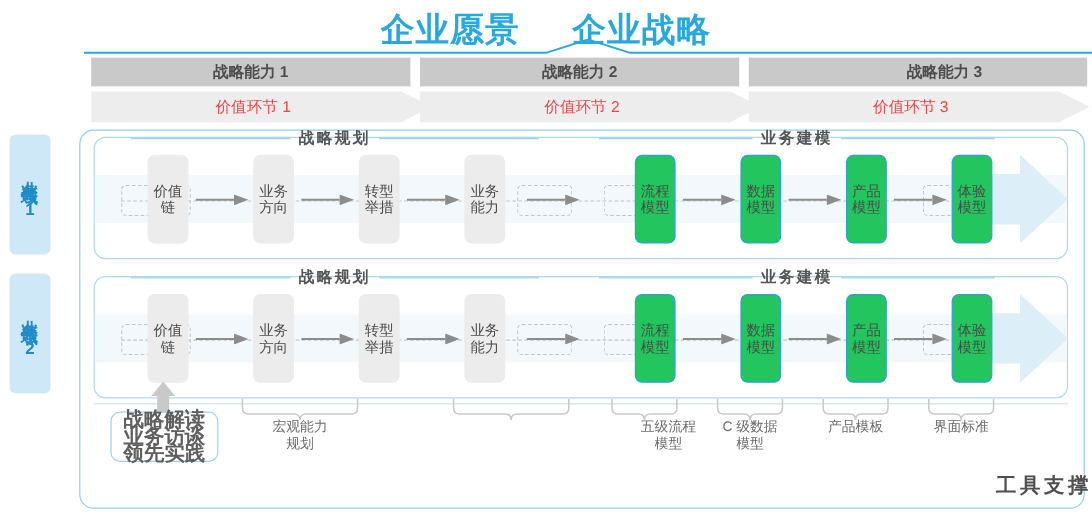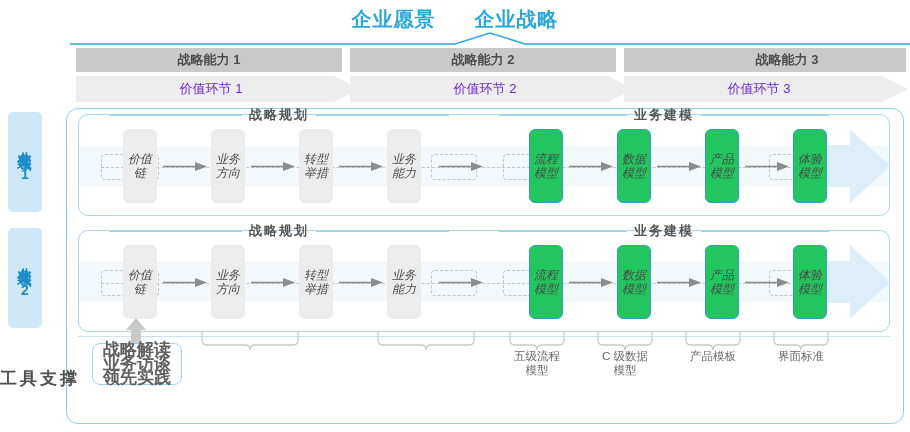--- a/index.html
+++ b/index.html
@@ -9,21 +9,21 @@
     font-family: "Liberation Sans", "DejaVu Sans", sans-serif;
     overflow: hidden;
     position: relative;
   }
   #root { position: relative; width: 910px; height: 432px; }
 
   
   .title-row {
     position: absolute; top: 6px; left: 0; width: 910px;
     text-align: center;
-    color: #29A8DF; font-weight: bold; font-size: 20px;
+    color: #29A8DF; font-weight: bold; font-size: 28px;
     letter-spacing: 1px;
   }
   .title-row span { display: inline-block; }
   .title-gap { width: 26px; }
 
   
   .caret-line { position: absolute; top: 32px; left: 70px; width: 840px; height: 14px; }
 
   
   .cap-bar { position: absolute; top: 48px; left: 76px; height: 24px; width: 830px; }
@@ -31,21 +31,21 @@
     position: absolute; top: 0; height: 24px;
     background: #C9C9C9; color: #4d4d4d;
     font-size: 13px; font-weight: bold;
     display: flex; align-items: center; justify-content: center;
   }
 
   
   .val-bar { position: absolute; top: 76px; left: 76px; height: 26px; width: 834px; }
   .val-cell {
     position: absolute; top: 0; height: 26px;
-    background: #EDEDED; color: #6d28d9;
+    background: #EDEDED; color: #ef4444;
     font-size: 13px;
     display: flex; align-items: center; justify-content: center;
   }
 
   
   .side-label {
     position: absolute; left: 8px; width: 34px;
     background: #CFE8F7; border-radius: 5px;
     color: #1E8CC8; font-weight: bold; font-size: 14px;
     display: flex; align-items: center; justify-content: center;
@@ -102,42 +102,42 @@
   
   .node {
     position: absolute; top: 14px; width: 34px; height: 74px;
     border-radius: 6px;
     display: flex; align-items: center; justify-content: center;
     font-size: 12px; line-height: 14px; color: #4a4a4a;
     text-align: center;
   }
   .node.gray { background: #ECECEC; border: 1px solid #ECECEC; }
   .node.blue { background: #22c55e; border: 1.6px solid #2F9FDC; }
-  .node span { display: block; font-style: italic; }
+  .node span { display: block; }
 
   
   .arrow { position: absolute; top: 47px; height: 9px; }
   .blabel {
     position: absolute; text-align: center;
     font-size: 11.5px; line-height: 14px; color: #6a6a6a;
     white-space: nowrap;
   }
   .tool-box {
     position: absolute;
     border: 1.3px solid #9BD3EC; border-radius: 8px;
     background: #fff;
     display: flex; align-items: center; justify-content: center;
     text-align: center;
     font-size: 17px; line-height: 14px; color: #5f5f5f; font-weight: bold;
   }
   .up-arrow { position: absolute; }
 
   .tool-support {
-    position: absolute; left: 0; width: 910px; top: 367px;
-    text-align: left; font-size: 17px; font-weight: bold; color: #4f4f4f;
+    position: absolute; left: 0; width: 910px; top: 393px;
+    text-align: right; font-size: 17px; font-weight: bold; color: #4f4f4f;
     letter-spacing: 3px;
   }
   .sep-line { position: absolute; height: 1px; background: #CFE3EE; }
 </style>
 </head>
 <body>
 
 <div id="root">
 
   <div class="title-row">
@@ -358,21 +358,25 @@
   </svg>
 
   <div class="tool-box" style="left:92px; top:343px; width:90px; height:42px;">
     <div>
       <div>战略解读</div>
       <div>业务访谈</div>
       <div>领先实践</div>
     </div>
   </div>
 
-  <div class="blabel" style="left:500px; top:349px; width:74px;">
+  <div class="blabel" style="left:200px; top:349px; width:100px;">
+    <div>宏观能力</div>
+    <div>规划</div>
+  </div>
+  <div class="blabel" style="left:520px; top:349px; width:74px;">
     <div>五级流程</div>
     <div>模型</div>
   </div>
   <div class="blabel" style="left:588px; top:349px; width:74px;">
     <div>C 级数据</div>
     <div>模型</div>
   </div>
   <div class="blabel" style="left:676px; top:349px; width:74px;">
     <div>产品模板</div>
   </div>

